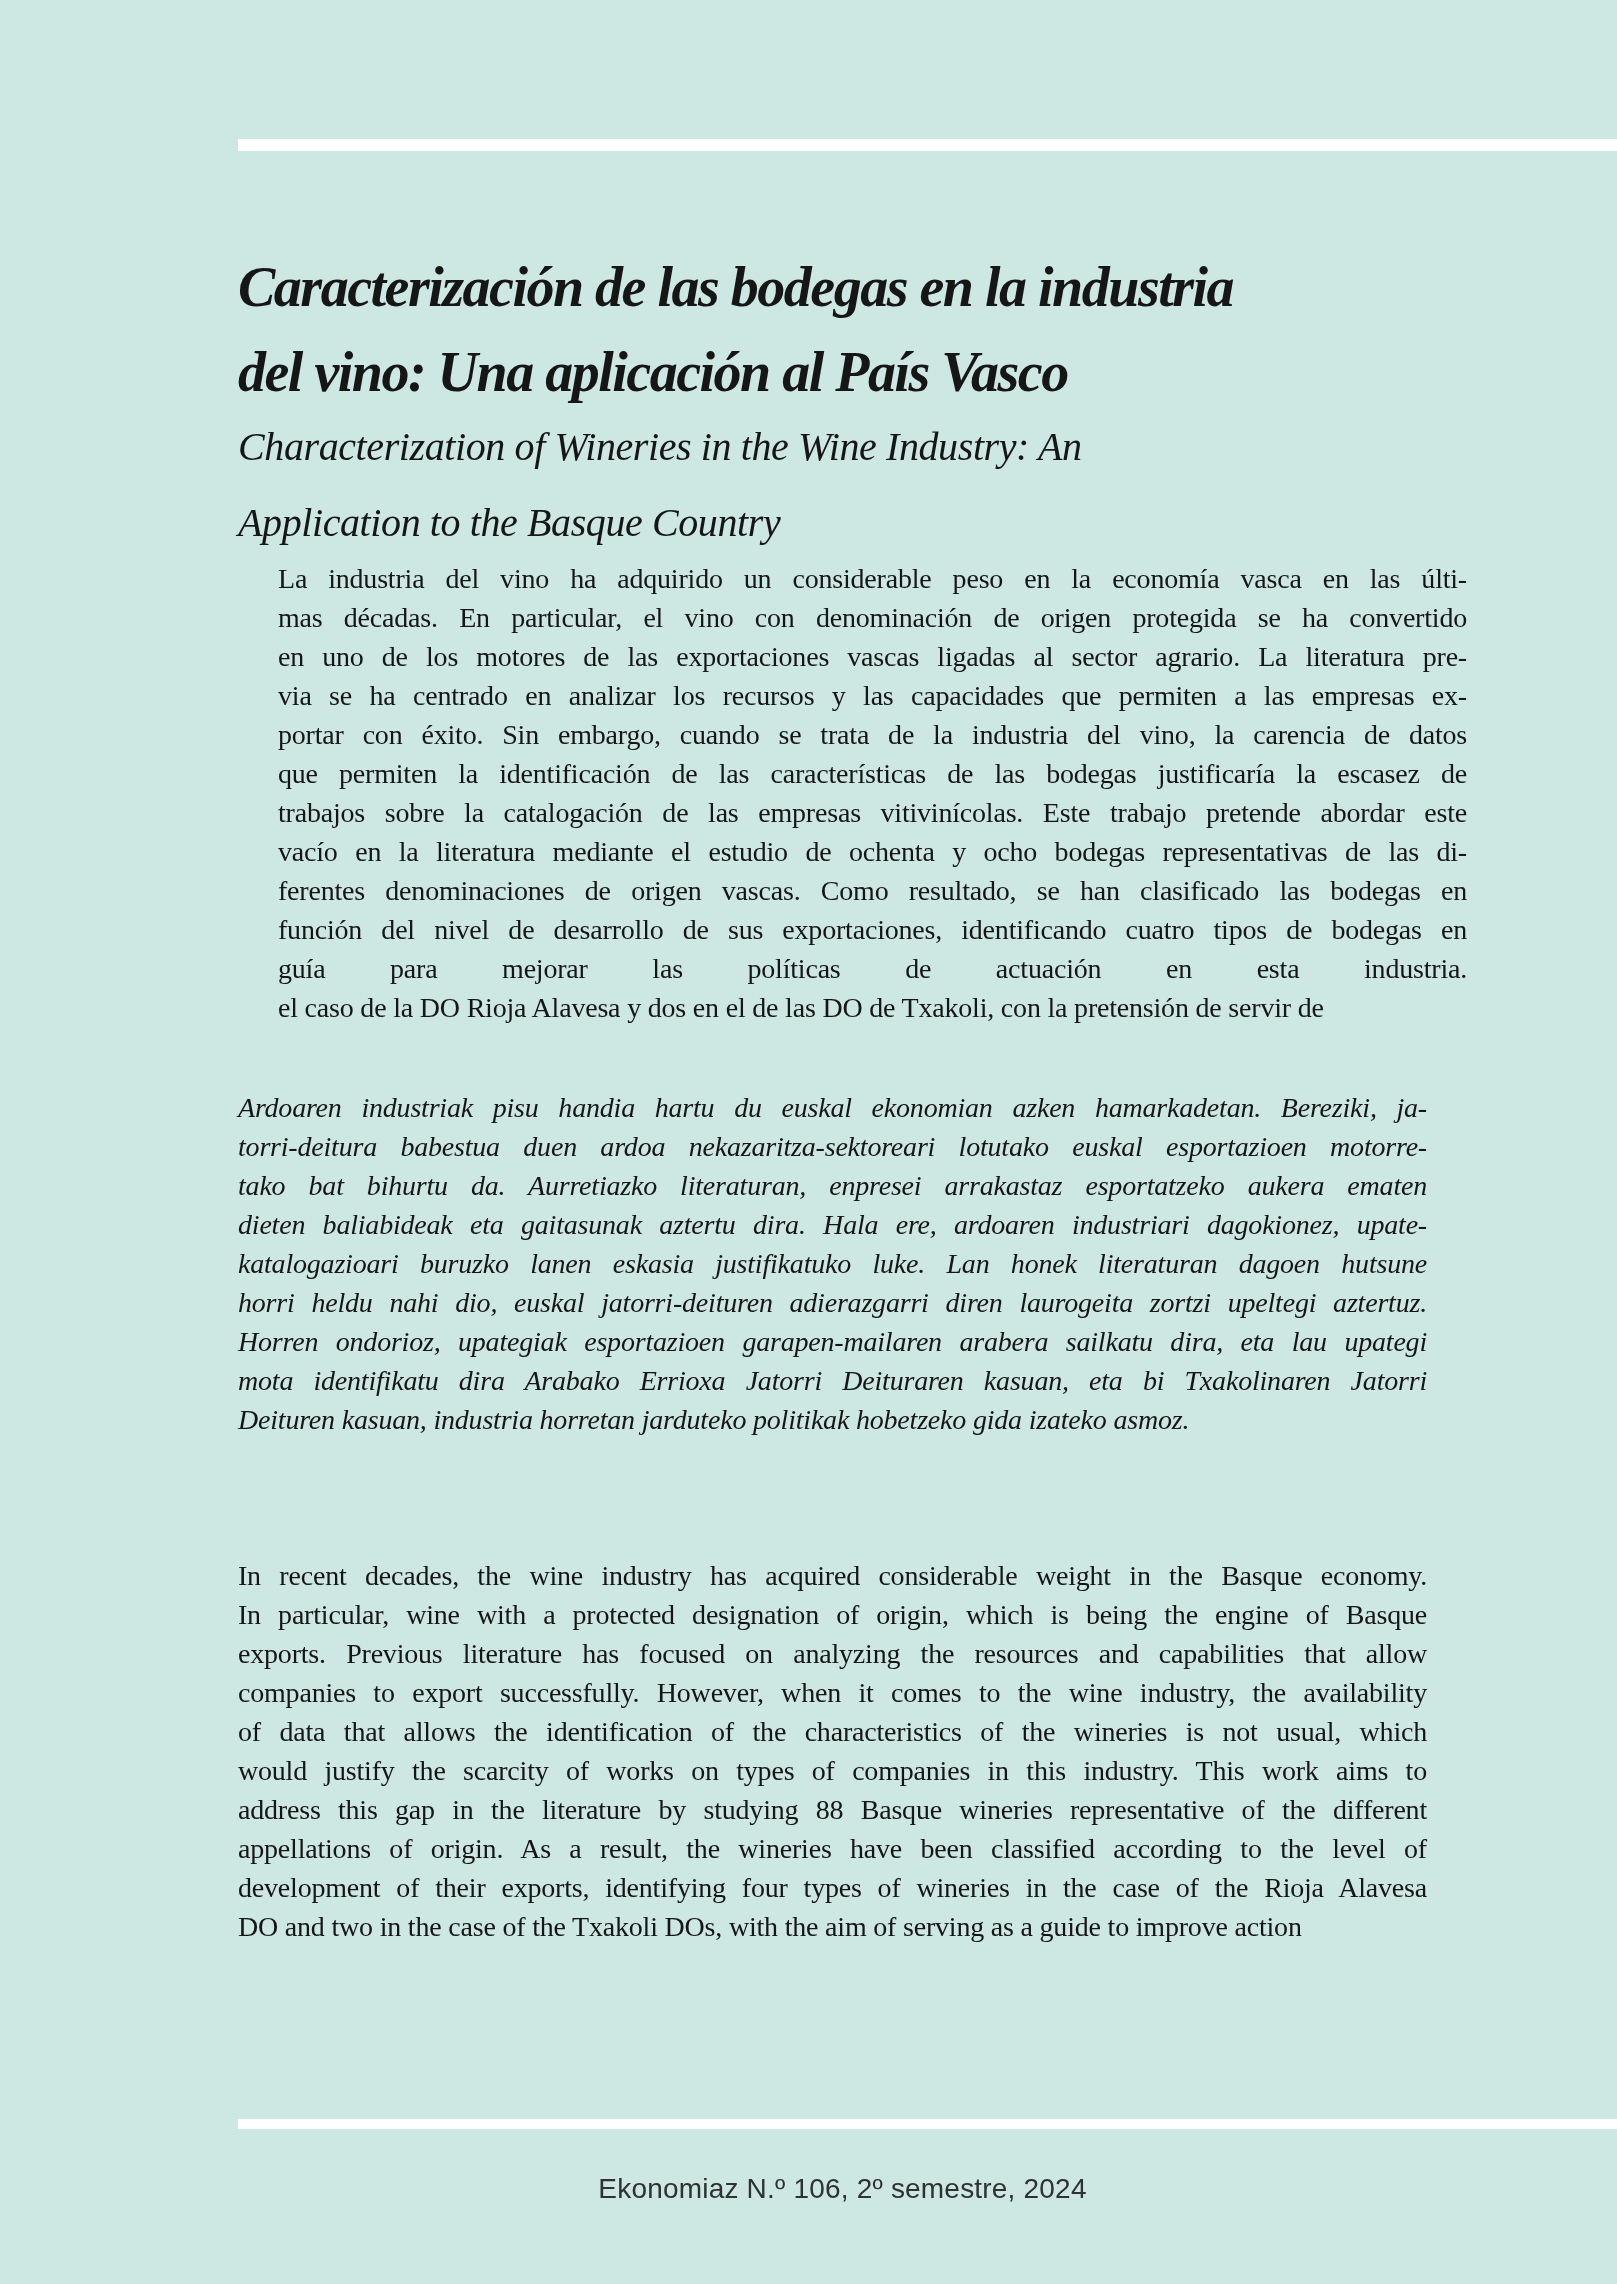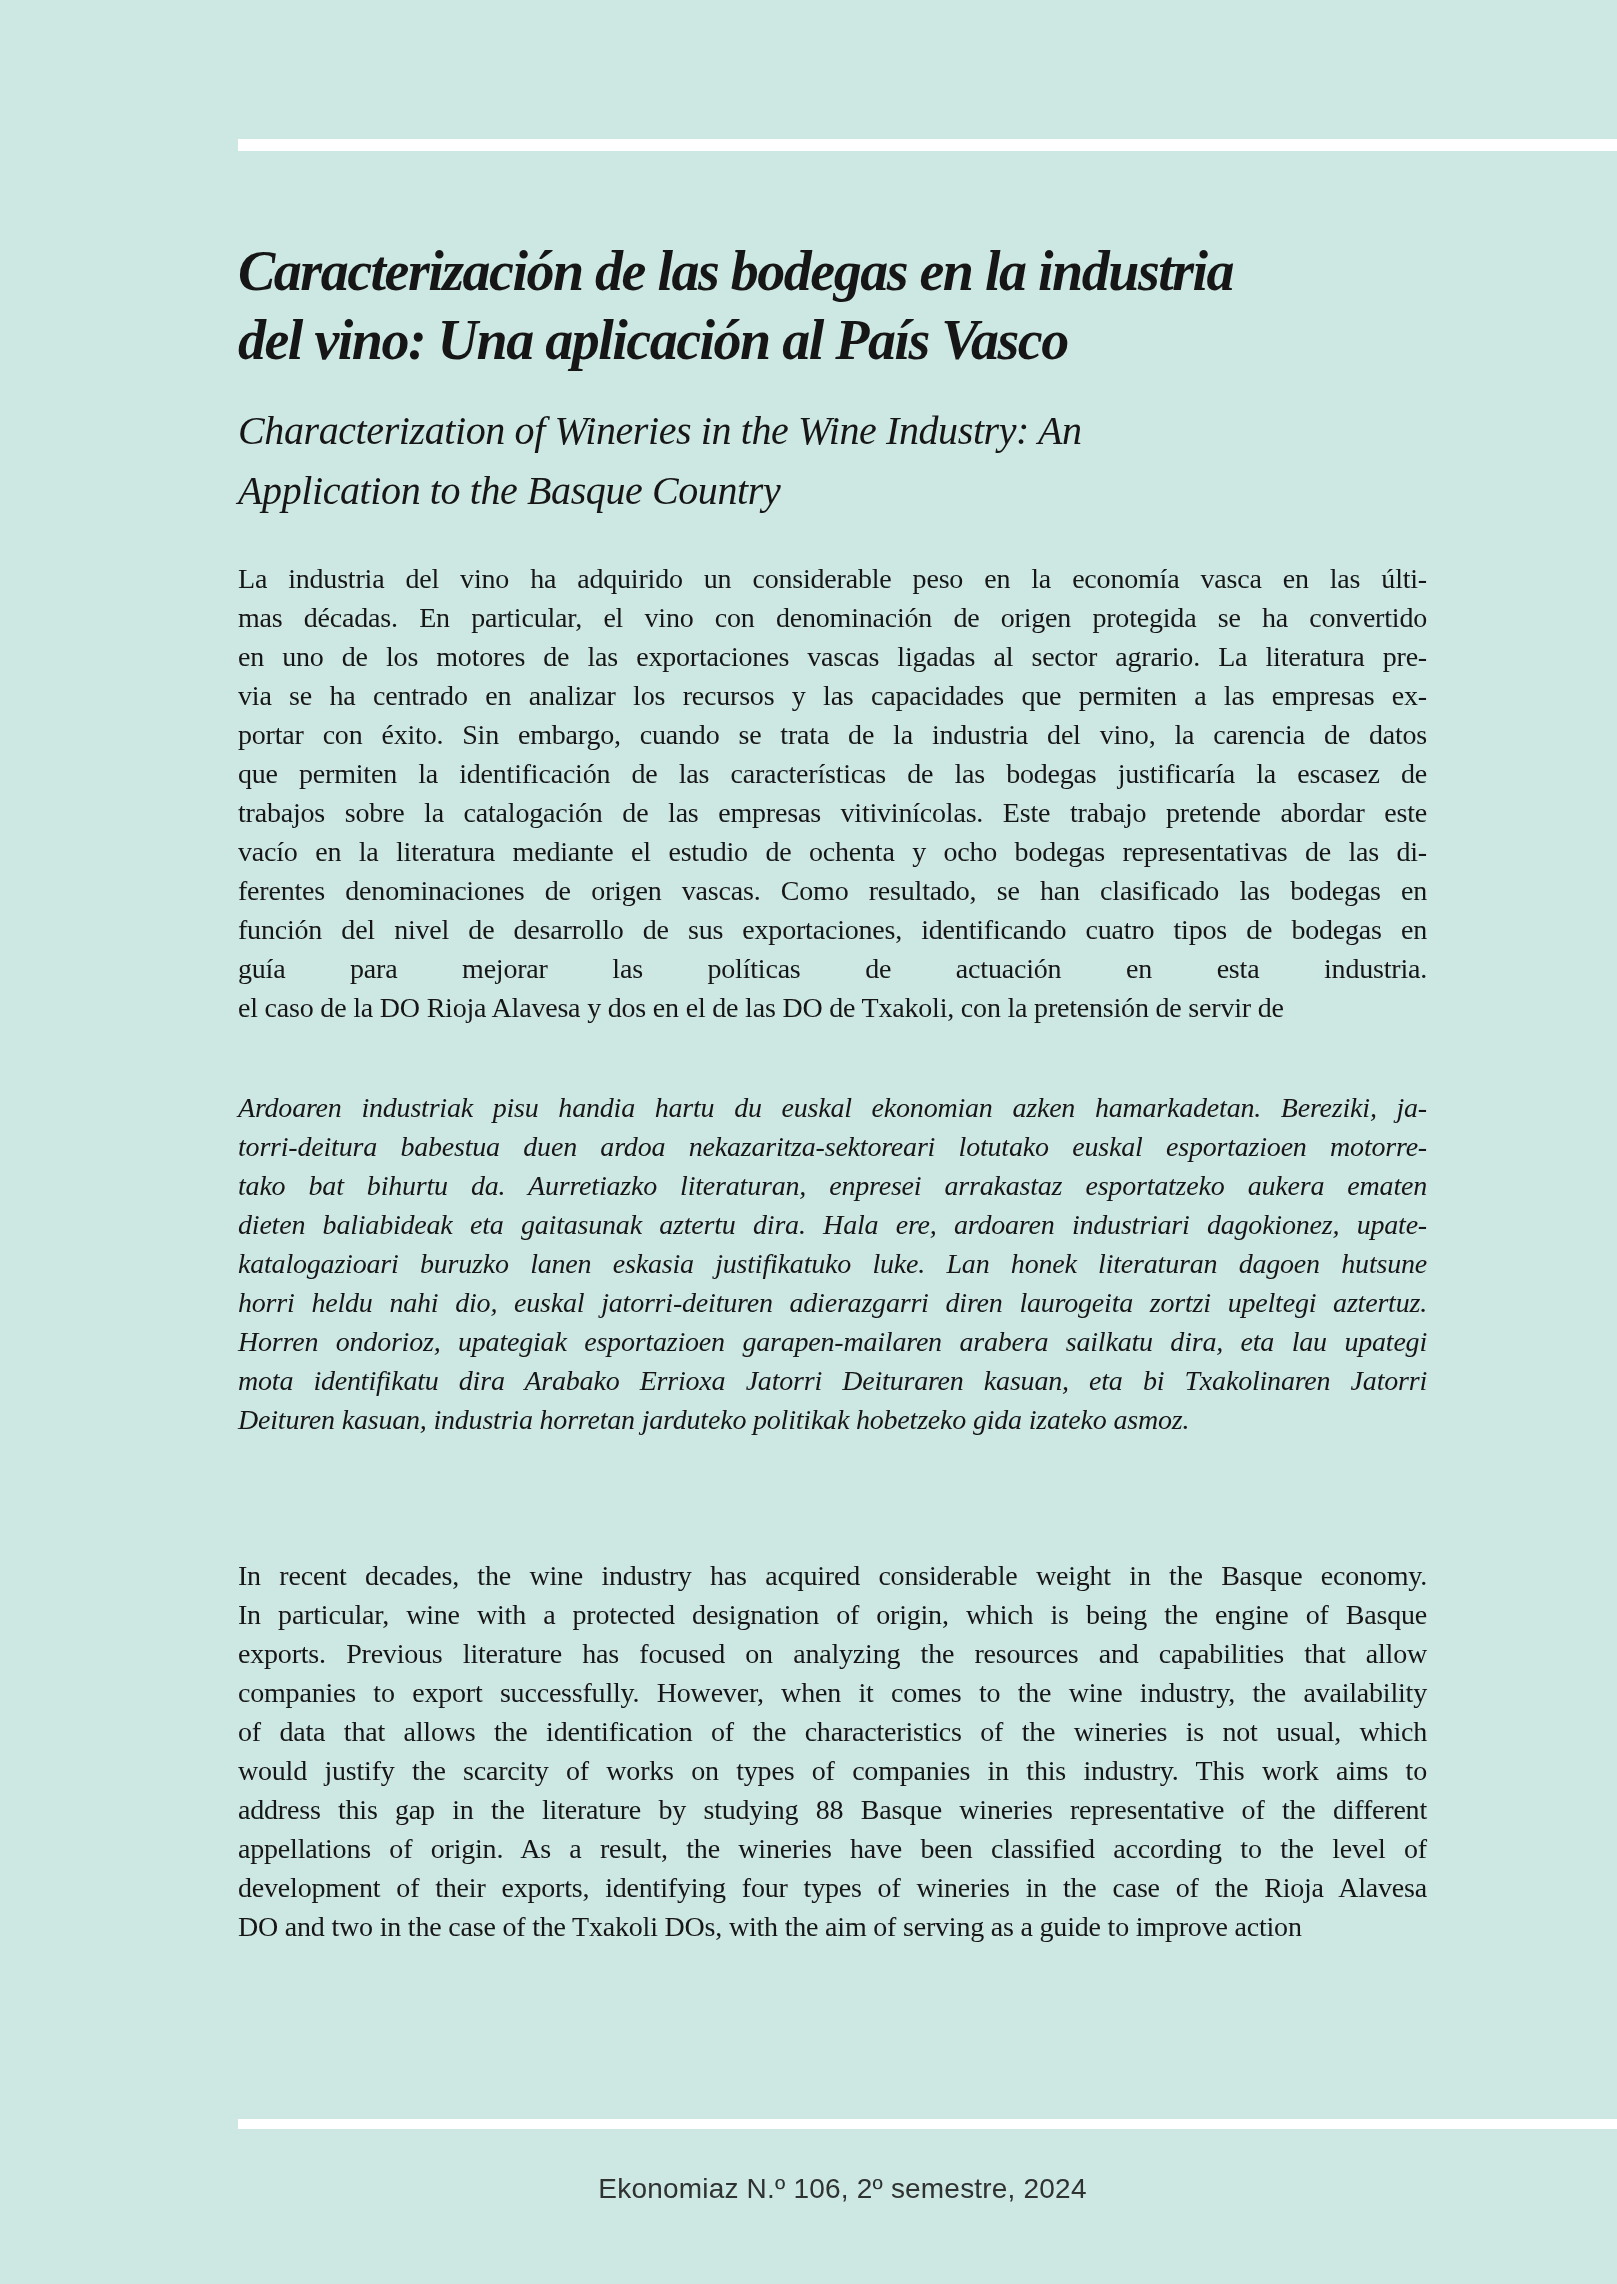--- a/index.html
+++ b/index.html
@@ -22,32 +22,32 @@
   .title-es{
     position:absolute;left:238px;top:199px;width:1225px;
     font-style:italic;font-weight:bold;
     font-size:56px;line-height:69px;letter-spacing:-1.5px;
   }
   .title-en{
     position:absolute;left:238px;top:368px;width:1225px;
     font-style:italic;font-weight:normal;
     font-size:40px;line-height:60px;letter-spacing:-0.4px;
   }
-  .title-es .line,.title-en .line{white-space:nowrap;text-align:left;}
+  .title-es .line,.title-en .line{white-space:nowrap;text-align:left;margin-top:16px;}
   .abstract{
     position:absolute;left:238px;width:1189px;
     font-size:28px;line-height:39px;letter-spacing:-0.2px;
   }
   .abstract .line{
     text-align:justify;
     text-align-last:justify;
     text-justify:inter-word;
   }
   .abstract .line:last-child{text-align-last:left;}
-  .abstract-es{top:559px;}
+  .abstract-es{top:559px;margin-left:40px;}
   .abstract-eu{top:1088px;font-style:italic;}
   .abstract-en{top:1556px;}
   .footer-line{
     position:absolute;left:238px;top:2171px;width:1209px;
     font-family:"Liberation Sans", sans-serif;
     font-size:28px;line-height:35px;letter-spacing:0.2px;
     color:#2e3231;text-align:center;
   }
 </style>
 </head>

